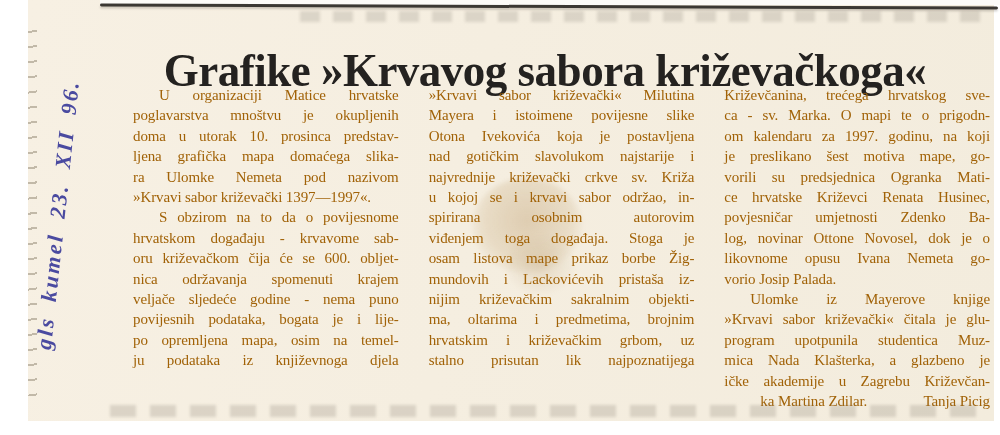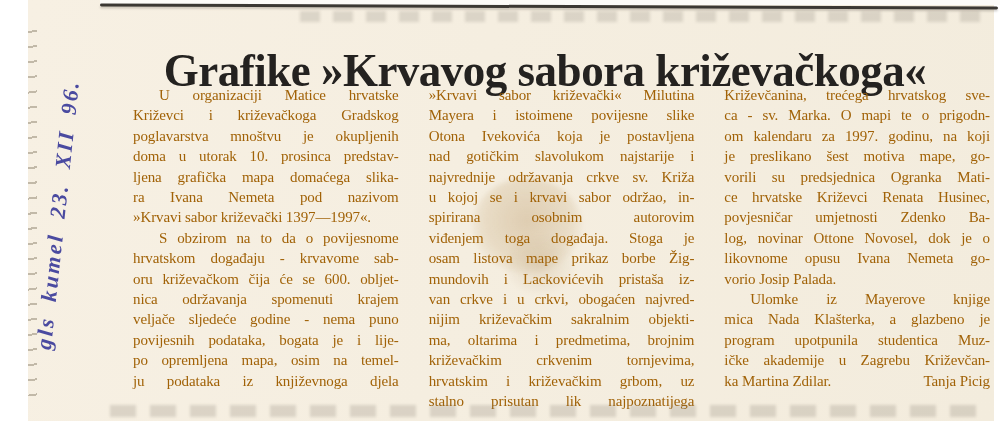--- a/index.html
+++ b/index.html
@@ -65,88 +65,86 @@
     color:#a16207;font-size:15px;
   }
   .col{flex:1;min-width:0;}
   .tline{
     line-height:20.4px;letter-spacing:-0.1px;
     text-align:justify;text-align-last:justify;
     -moz-text-align-last:justify;
   }
   .tline.end{text-align-last:left;-moz-text-align-last:left;}
   .tline.indent{text-indent:26px;}
-  .tline.byline-line{display:flex;justify-content:space-between;}
+  .tline.byline-line{display:flex;justify-content:space-between;margin-left:36px;}
   .byline{font-weight:normal;}
 </style>
 </head>
 <body>
 
 <div class="paper"></div>
 <div class="top-white-strip"></div>
 <div class="top-edge-line"></div>
 <div class="ghost-top"></div>
 <div class="stain"></div>
 <div class="stain2"></div>
 <div class="torn-edge"></div>
 
 <div class="handwriting">gls kumel 23. XII 96.</div>
 
 <h1 class="headline">Grafike »Krvavog sabora križevačkoga«</h1>
 
 <div class="columns">
   <div class="col">
       <div class="tline indent">U organizaciji Matice hrvatske</div>
-      <div class="tline">Križevci i križevačkoga Gradskog</div>
       <div class="tline">poglavarstva mnoštvu je okupljenih</div>
       <div class="tline">doma u utorak 10. prosinca predstav-</div>
       <div class="tline">ljena grafička mapa domaćega slika-</div>
-      <div class="tline">ra Ivana Nemeta pod nazivom</div>
+      <div class="tline">ra Ulomke Nemeta pod nazivom</div>
       <div class="tline end">»Krvavi sabor križevački 1397—1997«.</div>
       <div class="tline indent">S obzirom na to da o povijesnome</div>
       <div class="tline">hrvatskom događaju - krvavome sab-</div>
       <div class="tline">oru križevačkom čija će se 600. obljet-</div>
       <div class="tline">nica održavanja spomenuti krajem</div>
       <div class="tline">veljače sljedeće godine - nema puno</div>
       <div class="tline">povijesnih podataka, bogata je i lije-</div>
       <div class="tline">po opremljena mapa, osim na temel-</div>
       <div class="tline">ju podataka iz književnoga djela</div>
     </div>
   <div class="col">
       <div class="tline">»Krvavi sabor križevački« Milutina</div>
       <div class="tline">Mayera i istoimene povijesne slike</div>
       <div class="tline">Otona Ivekovića koja je postavljena</div>
       <div class="tline">nad gotičkim slavolukom najstarije i</div>
-      <div class="tline">najvrednije održavanja crkve sv. Križa</div>
+      <div class="tline">najvrednije križevački crkve sv. Križa</div>
       <div class="tline">u kojoj se i krvavi sabor održao, in-</div>
       <div class="tline">spirirana osobnim autorovim</div>
       <div class="tline">viđenjem toga događaja. Stoga je</div>
       <div class="tline">osam listova mape prikaz borbe Žig-</div>
       <div class="tline">mundovih i Lackovićevih pristaša iz-</div>
-      <div class="tline">van crkve i u crkvi, obogaćen najvred-</div>
       <div class="tline">nijim križevačkim sakralnim objekti-</div>
       <div class="tline">ma, oltarima i predmetima, brojnim</div>
-      <div class="tline">križevačkim crkvenim tornjevima,</div>
       <div class="tline">hrvatskim i križevačkim grbom, uz</div>
       <div class="tline">stalno prisutan lik najpoznatijega</div>
     </div>
   <div class="col">
       <div class="tline">Križevčanina, trećega hrvatskog sve-</div>
       <div class="tline">ca - sv. Marka. O mapi te o prigodn-</div>
       <div class="tline">om kalendaru za 1997. godinu, na koji</div>
       <div class="tline">je preslikano šest motiva mape, go-</div>
       <div class="tline">vorili su predsjednica Ogranka Mati-</div>
       <div class="tline">ce hrvatske Križevci Renata Husinec,</div>
       <div class="tline">povjesničar umjetnosti Zdenko Ba-</div>
       <div class="tline">log, novinar Ottone Novosel, dok je o</div>
       <div class="tline">likovnome opusu Ivana Nemeta go-</div>
       <div class="tline end">vorio Josip Palada.</div>
       <div class="tline indent">Ulomke iz Mayerove knjige</div>
+      <div class="tline">»Krvavi sabor križevački« čitala je glu-</div>
+      <div class="tline">program upotpunila studentica Muz-</div>
       <div class="tline">mica Nada Klašterka, a glazbeno je</div>
-      <div class="tline">program upotpunila studentica Muz-</div>
       <div class="tline">ičke akademije u Zagrebu Križevčan-</div>
       <div class="tline byline-line">
         <span>ka Martina Zdilar.</span>
         <span class="byline">Tanja Picig</span>
       </div>
     </div>
 </div>
 
 <div class="ghost-bottom"></div>
 <div class="bottom-white"></div>

